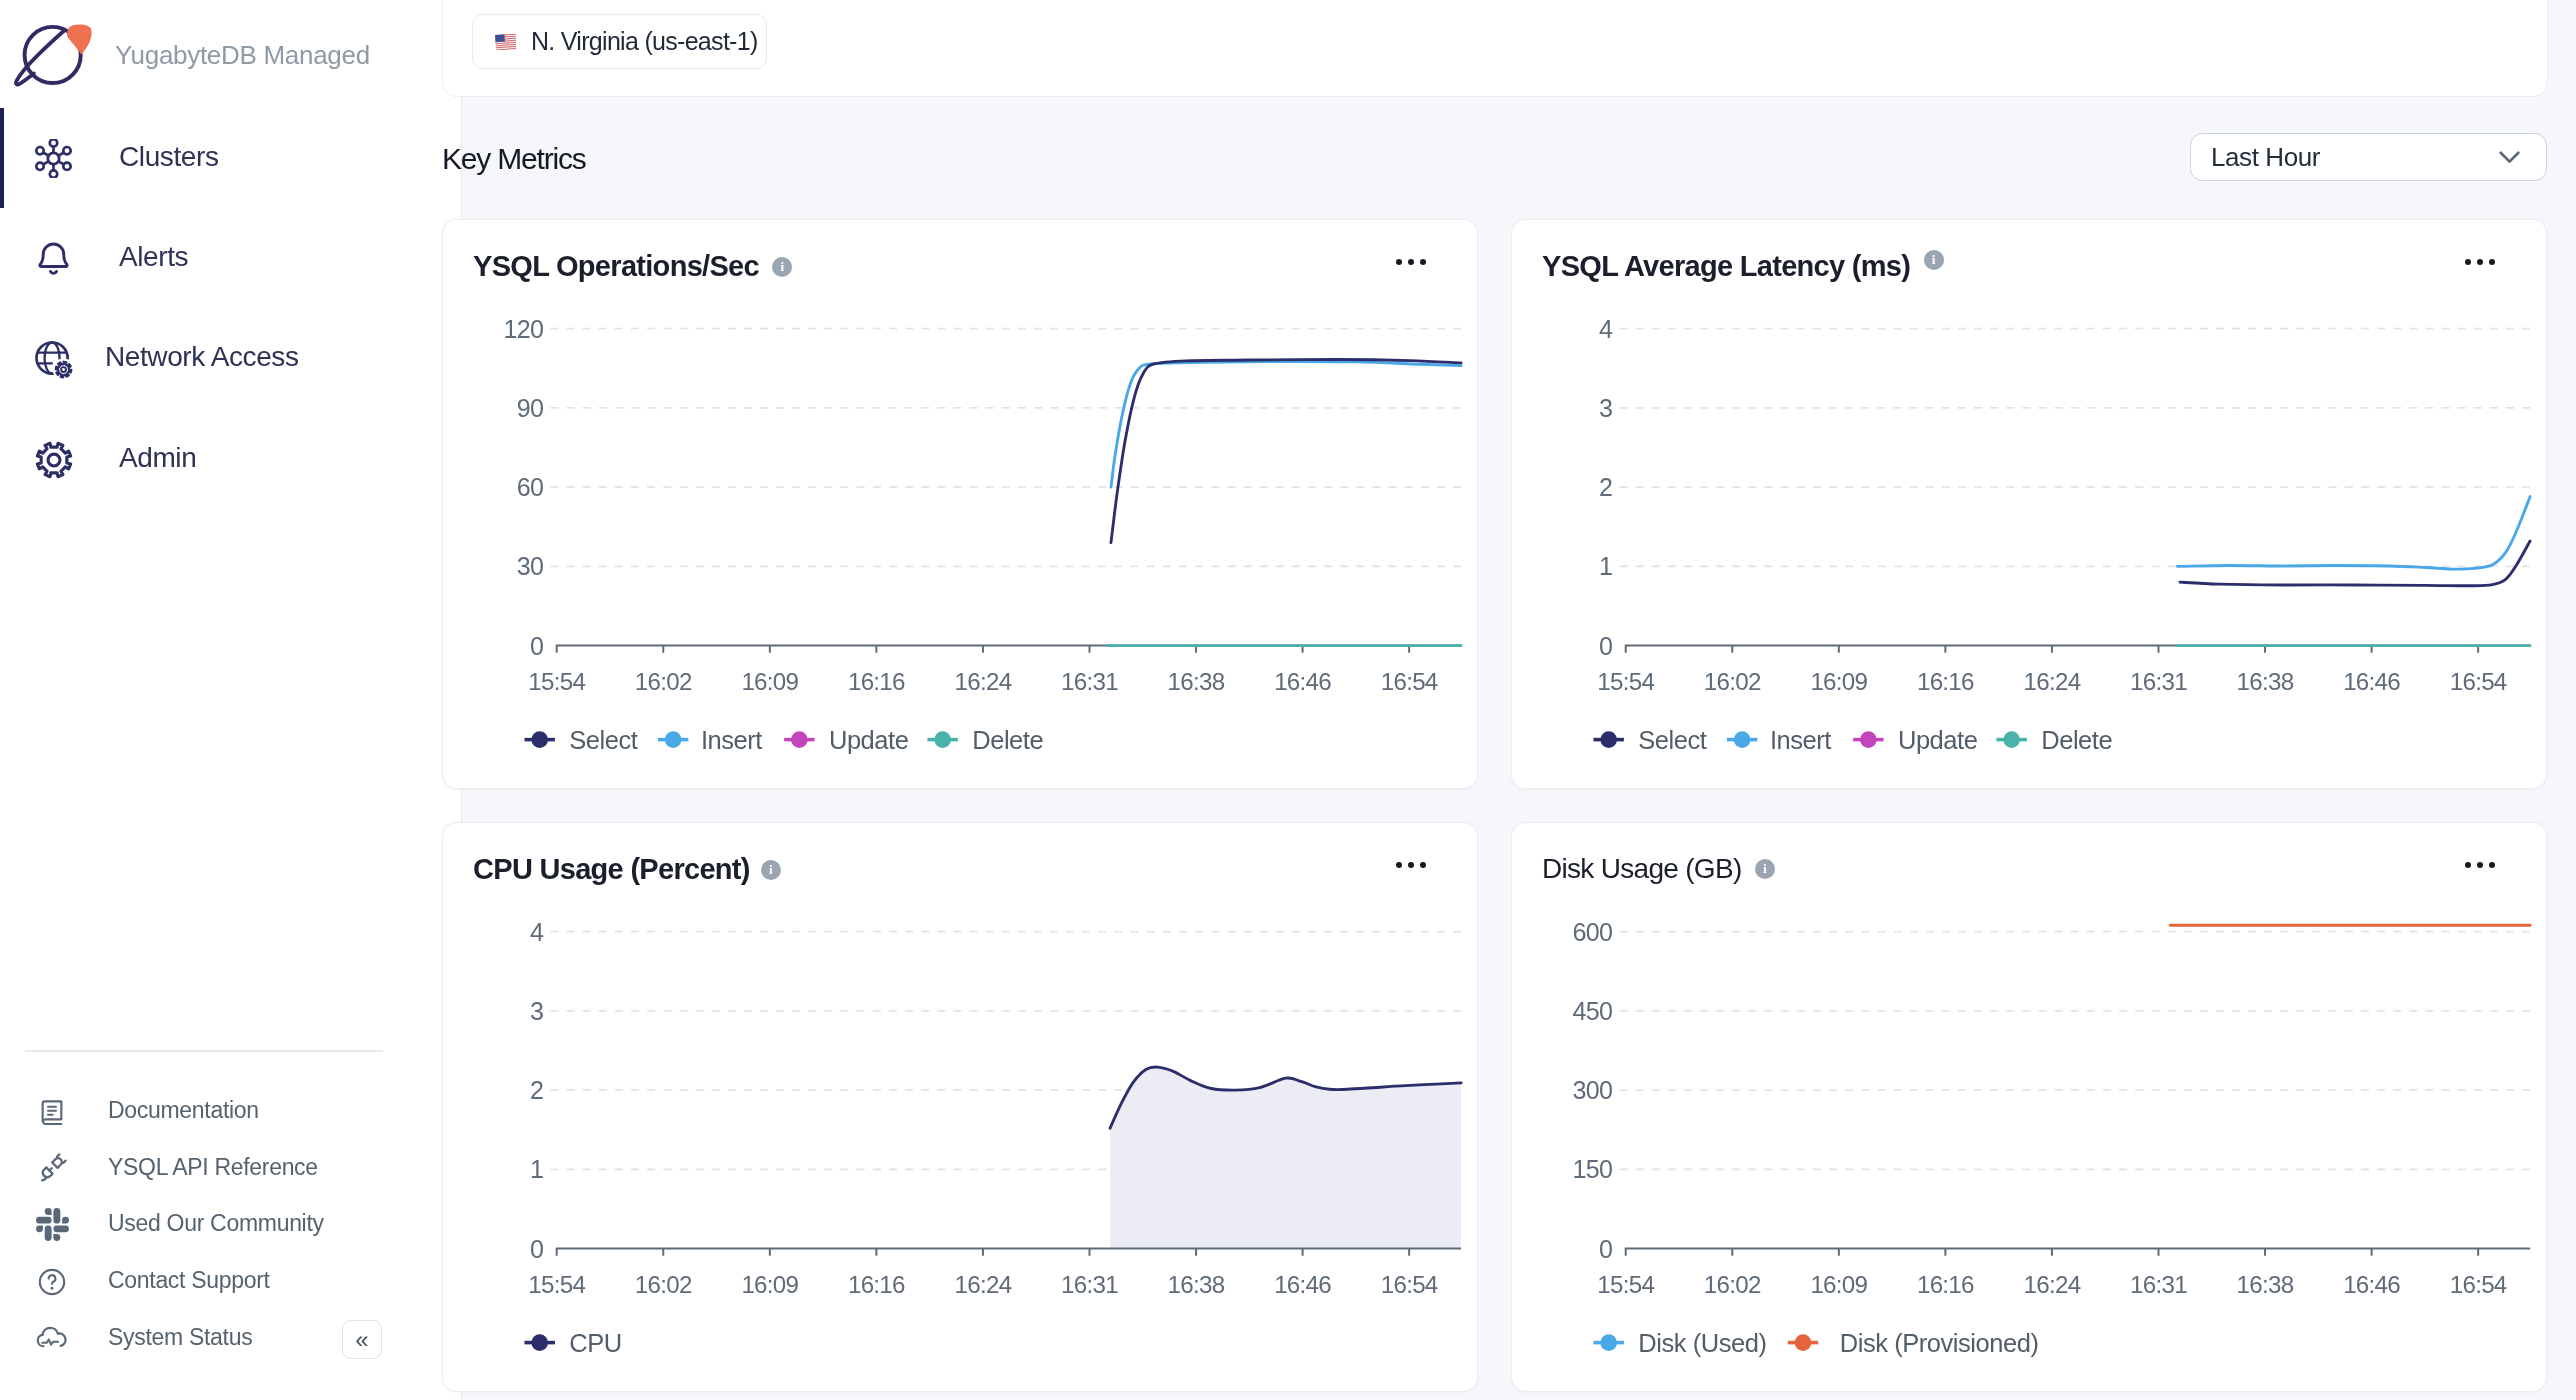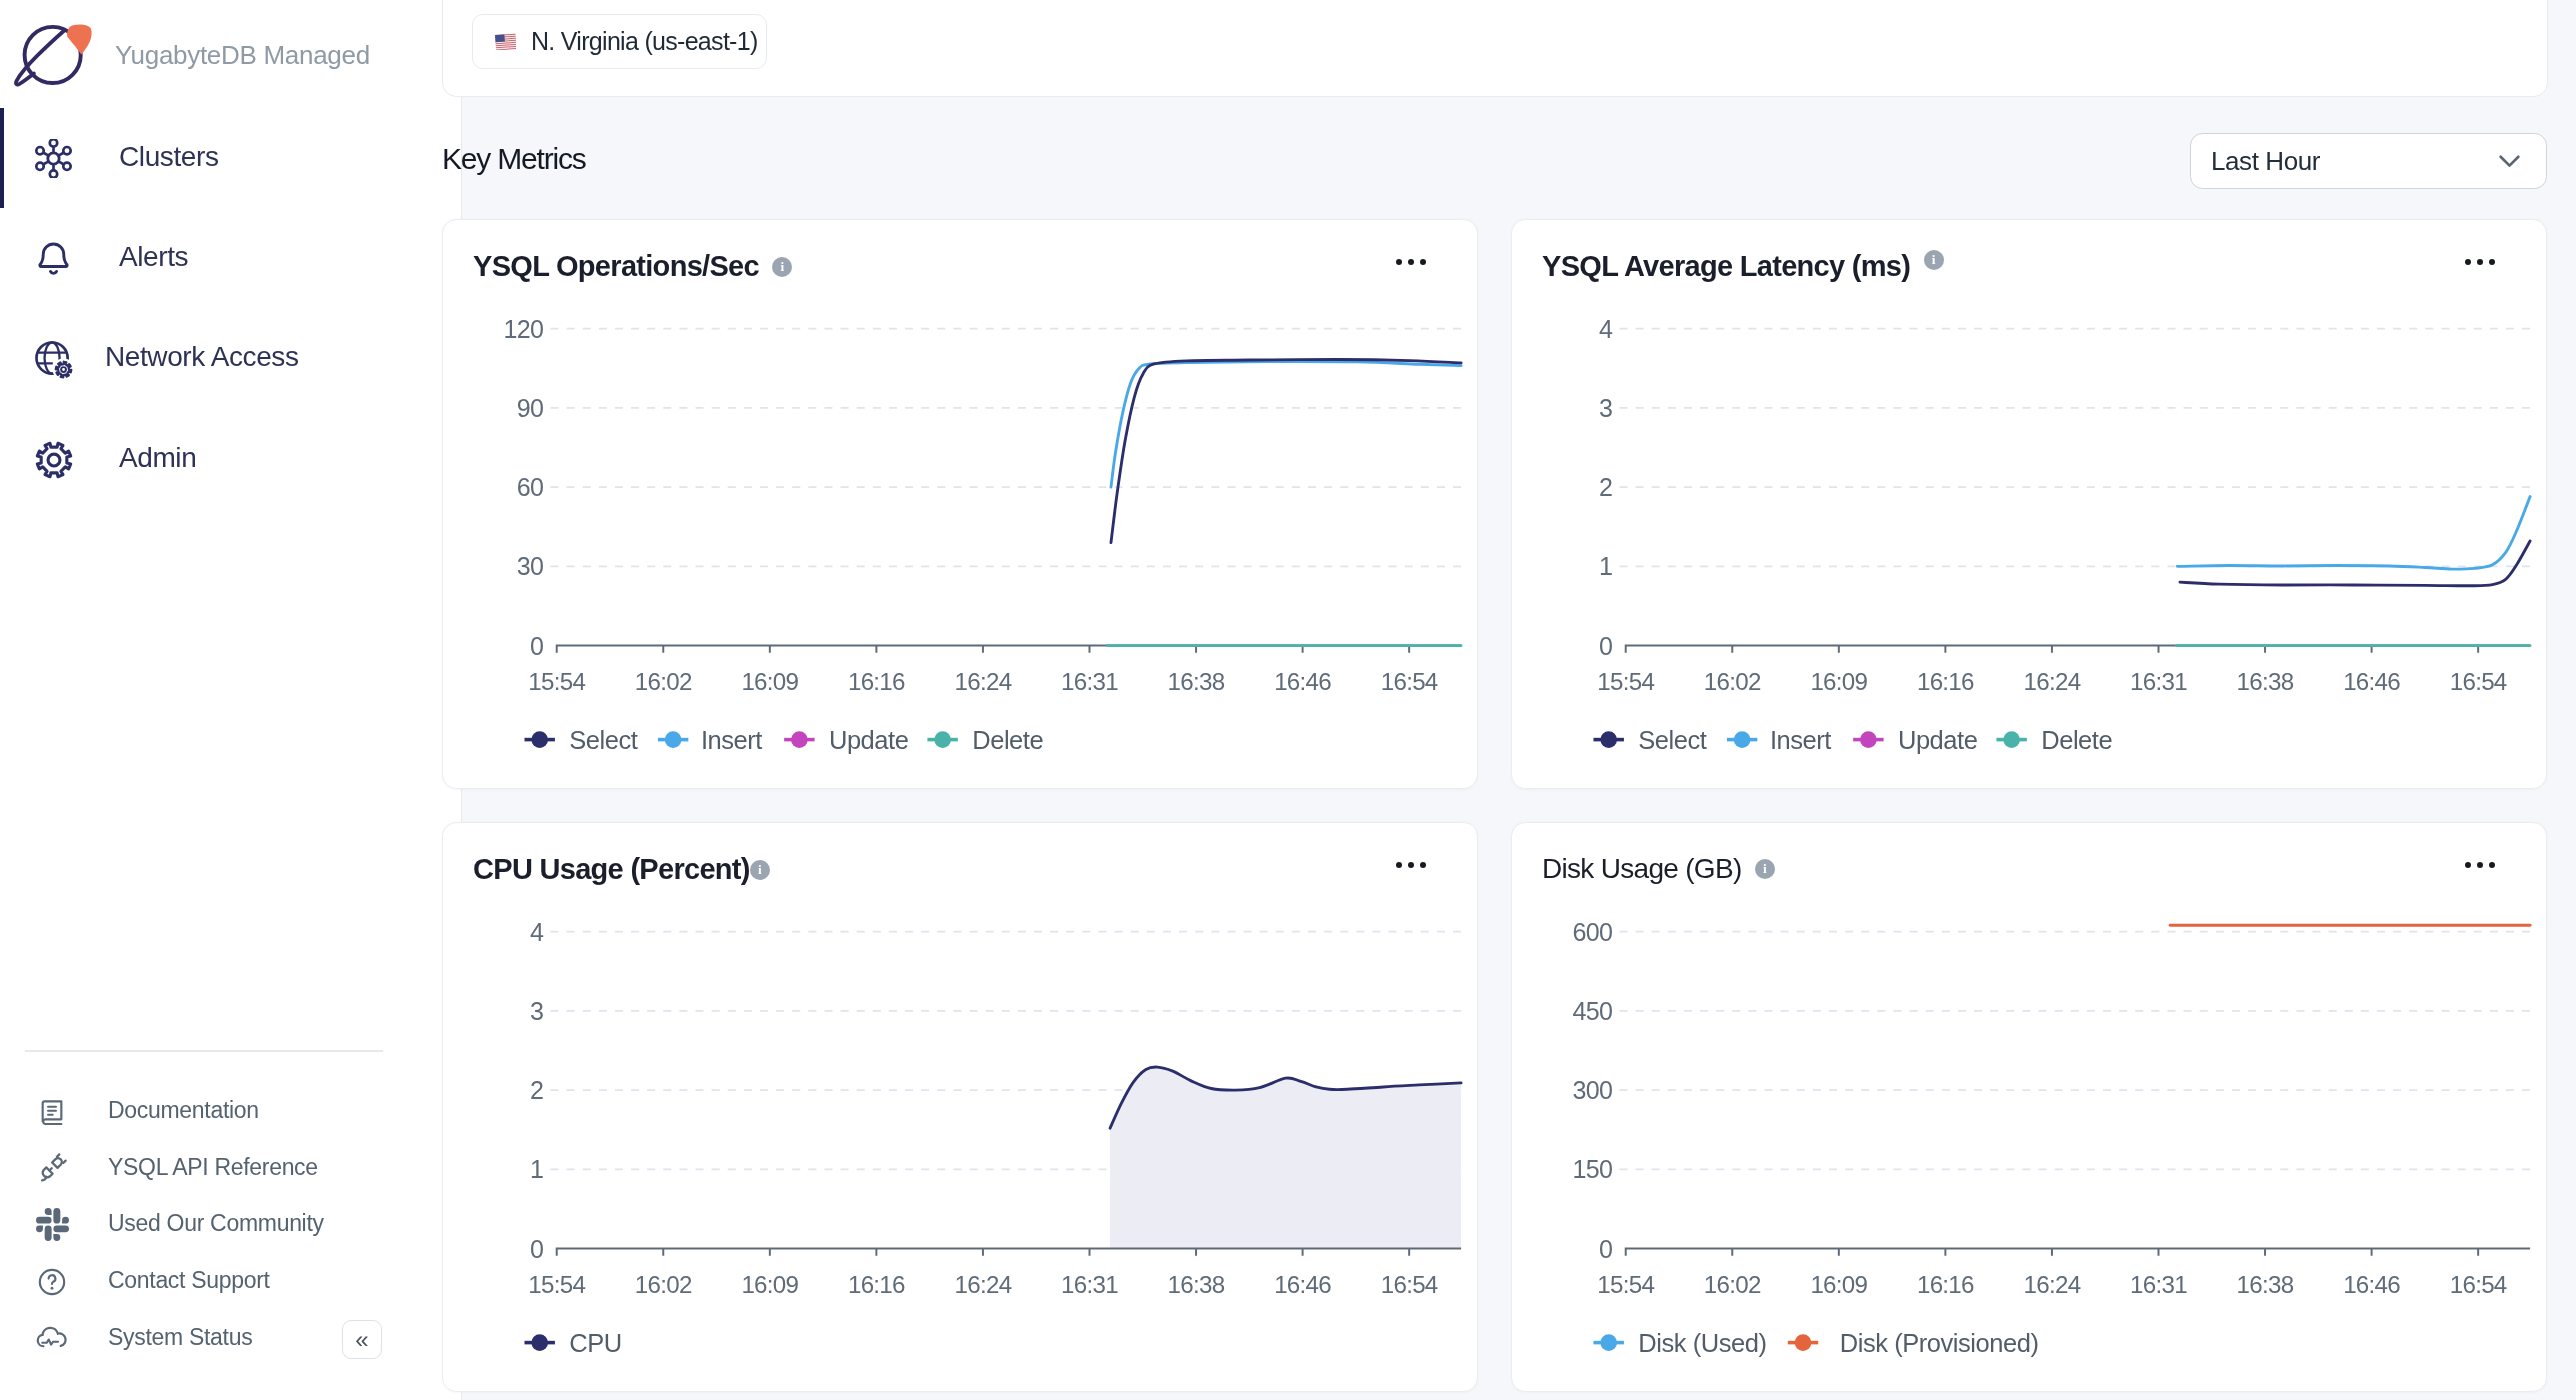--- a/index.html
+++ b/index.html
@@ -123,21 +123,21 @@
         <rect x="0.5" y="12.95" width="23" height="1.14" fill="#d2626a"></rect>
         <rect x="0.5" y="15.24" width="23" height="1.14" fill="#d2626a"></rect>
         <rect x="0.5" y="17.53" width="23" height="1.14" fill="#d2626a"></rect>
         <rect x="0.5" y="1.5" width="10.5" height="8" fill="#41518f"></rect>
       </g>
     </svg>
   <span style="font-size:25px;letter-spacing:-0.7px;color:#1f2a36;white-space:nowrap">N. Virginia (us-east-1)</span>
 </div>
 
 <div style="position:absolute;left:442px;top:142px;font-size:30px;font-weight:400;color:#141924;letter-spacing:-1.2px">Key Metrics</div>
-<div style="position:absolute;left:2190px;top:133px;width:357px;height:56px;background:#fff;border:1.3px solid #ccd4dc;
+<div style="position:absolute;left:2190px;top:133px;width:357px;height:48px;background:#fff;border:1.3px solid #ccd4dc;
             border-radius:12.5px;display:flex;align-items:center;justify-content:space-between;padding:0 25px 0 20px">
   <span style="font-size:26px;letter-spacing:-0.4px;color:#232e3b">Last Hour</span>
   <svg width="23" height="14.3" viewBox="0 0 26 16" fill="none">
       <path d="M3 3 L13 13 L23 3" stroke="#5a6673" stroke-width="3" stroke-linecap="round" stroke-linejoin="round"></path>
     </svg>
 </div>
 
 <div style="position:absolute;left:442px;top:219px;width:1036px;height:570px;background:#fff;border:1.3px solid #e9edf2;border-radius:14.3px;box-shadow:0 0.9px 2.7px rgba(23,30,40,.03);box-sizing:border-box">
     <div style="position:absolute;left:30px;top:30px;display:flex;align-items:center;gap:13.4px">
       <span style="font-size:29px;font-weight:700;color:#1a1f2b;letter-spacing:-0.7px;white-space:nowrap">YSQL Operations/Sec</span>
@@ -242,21 +242,21 @@
 <text x="288" y="590" font-size="28.5" letter-spacing="-0.5" fill="#525d6a">Insert</text>
 <line x1="381" y1="580" x2="415" y2="580" stroke="#c245bd" stroke-width="4"></line>
 <circle cx="398" cy="580" r="9.3" fill="#c245bd"></circle>
 <text x="431" y="590" font-size="28.5" letter-spacing="-0.5" fill="#525d6a">Update</text>
 <line x1="541" y1="580" x2="575" y2="580" stroke="#49b3aa" stroke-width="4"></line>
 <circle cx="558" cy="580" r="9.3" fill="#49b3aa"></circle>
 <text x="591" y="590" font-size="28.5" letter-spacing="-0.5" fill="#525d6a">Delete</text>
 </svg></div>
   </div>
 <div style="position:absolute;left:442px;top:822px;width:1036px;height:570px;background:#fff;border:1.3px solid #e9edf2;border-radius:14.3px;box-shadow:0 0.9px 2.7px rgba(23,30,40,.03);box-sizing:border-box">
-    <div style="position:absolute;left:30px;top:30px;display:flex;align-items:center;gap:0">
+    <div style="position:absolute;left:30px;top:30px;display:flex;align-items:center;gap:11px">
       <span style="font-size:29px;font-weight:700;color:#1a1f2b;letter-spacing:-0.7px;white-space:nowrap">CPU Usage (Percent)</span>
       <span style="width:20px;height:20px;border-radius:50%;background:#9aa5b1;color:#fff;display:inline-flex;align-items:center;justify-content:center;font-size:13.4px;font-weight:700;font-family:'Liberation Serif',serif">i</span>
     </div>
     <div style="position:absolute;right:51px;top:39px;display:flex;gap:5.8px">
       <span class="dot"></span>
       <span class="dot"></span>
       <span class="dot"></span>
     </div>
     <div style="position:absolute;left:0;top:0"><svg width="1036" height="570" viewBox="0 0 1157 636">
 <line x1="120" y1="386.5" x2="1137" y2="386.5" stroke="#dfe4ee" stroke-width="2" stroke-dasharray="9 9"></line>

